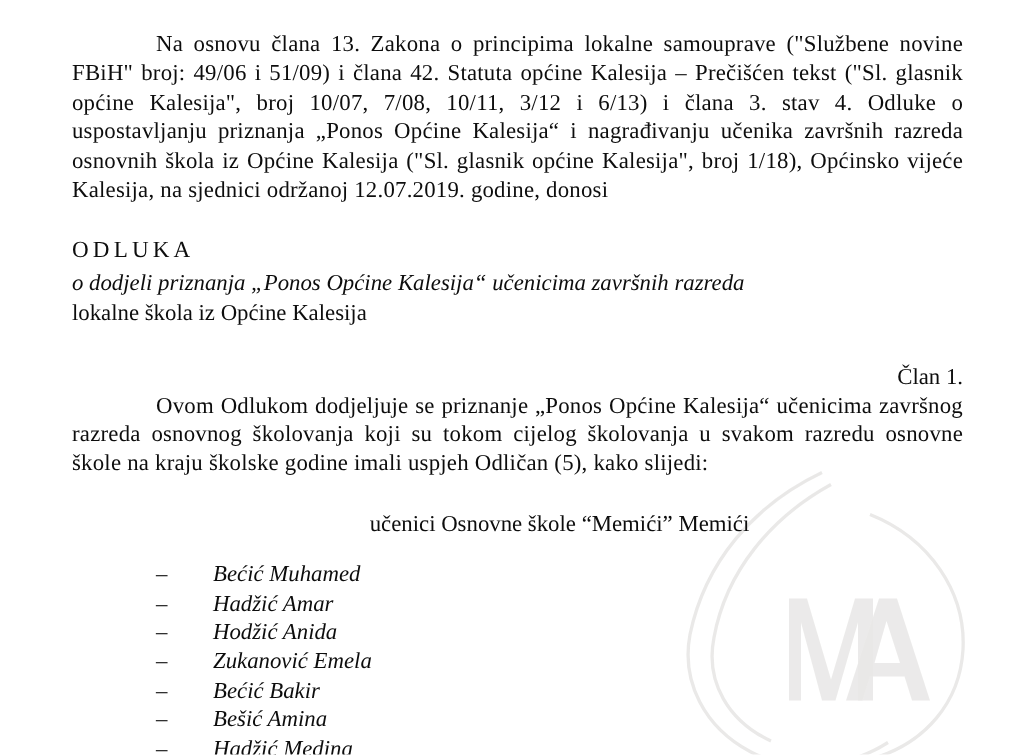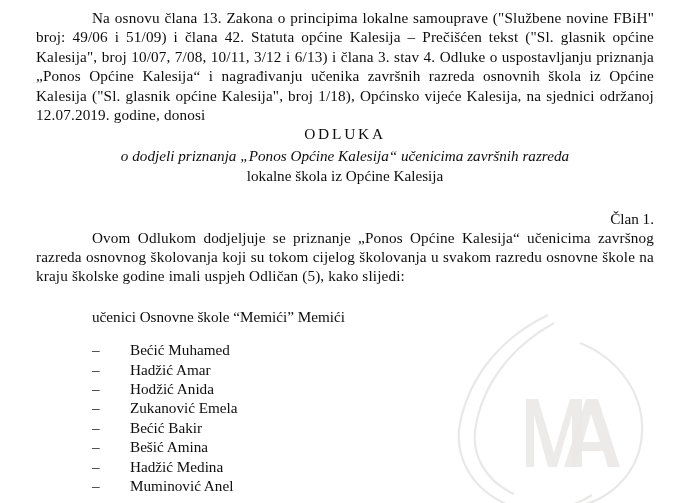--- a/index.html
+++ b/index.html
@@ -12,21 +12,21 @@
     background: #ffffff;
     font-family: "Liberation Serif", serif;
     color: #0d0d0d;
     overflow: hidden;
     position: relative;
   }
   .page {
     position: relative;
     width: 678px;
     height: 503px;
-    padding: 0;
+    padding: 12px;
     box-sizing: border-box;
   }
   .watermark {
     position: absolute;
     right: 18px;
     bottom: -10px;
     width: 230px;
     height: 210px;
     opacity: 0.30;
     pointer-events: none;
@@ -42,21 +42,21 @@
     text-align: justify;
     text-justify: inter-word;
     font-size: 15.2px;
     line-height: 19.4px;
     letter-spacing: 0.01em;
   }
   p.intro {
     text-indent: 56px;
   }
   .title-block {
-    text-align: center;
+    margin-top: 21px;
   }
   .title-main {
     font-size: 15.4px;
     letter-spacing: 0.18em;
     line-height: 20px;
   }
   .title-sub {
     font-size: 15.2px;
     line-height: 19.6px;
     margin-top: 2px;
@@ -73,39 +73,41 @@
   }
   .body-para {
     margin-top: 13px;
     text-indent: 56px;
   }
   .school-line {
     margin-top: 21px;
     padding-left: 56px;
     font-size: 15.2px;
     line-height: 19.4px;
+    text-align: center;
   }
   ul.names {
     list-style: none;
     margin: 14px 0 0 0;
     padding: 0 0 0 56px;
   }
   ul.names li {
     font-size: 15.2px;
     line-height: 19.4px;
     display: flex;
     align-items: baseline;
   }
   ul.names li .dash {
     width: 38px;
     flex: 0 0 38px;
     color: #0d0d0d;
   }
   ul.names li .nm {
     white-space: nowrap;
+    font-style: italic;
   }
 </style>
 </head>
 <body>
 
 <div class="page">
 
   <svg class="watermark" viewBox="0 0 230 210" xmlns="http://www.w3.org/2000/svg" aria-hidden="true">
     <g fill="none" stroke="#b9b6b3" stroke-width="2.2">
       <path d="M118 12 C 72 34, 40 72, 30 120 C 24 152, 40 182, 70 198 C 96 212, 134 210, 162 192"></path>

